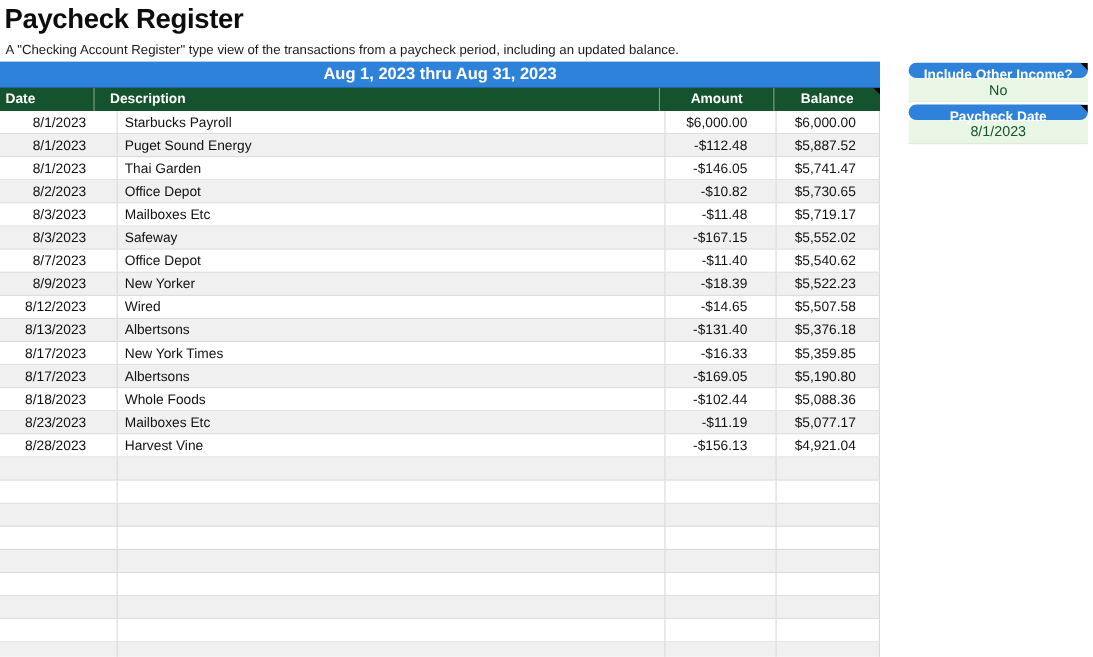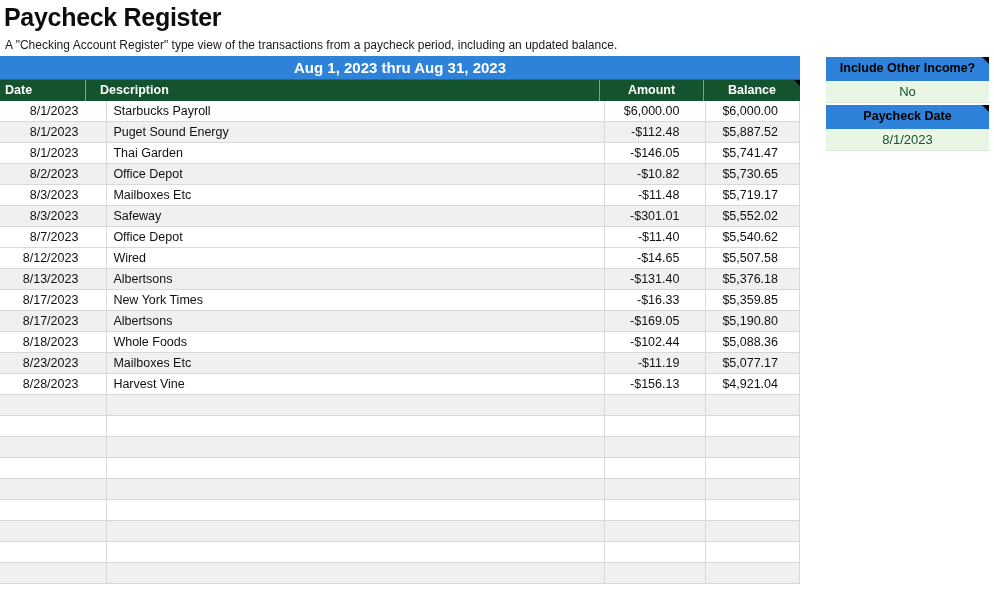--- a/index.html
+++ b/index.html
@@ -37,22 +37,22 @@
   .cell-balance { width:97px; text-align:right; padding-right:21px;
     border-left:1px solid #d9d9d9; border-right:1px solid #d9d9d9; }
 
   
   .note-tri { position:absolute; top:0; right:0; width:7px; height:7px; background:#000;
     clip-path:polygon(100% 0, 100% 100%, 0 0); }
   .note-tri.small { width:6px; height:6px; }
 
   
   .panel { position:absolute; left:826px; top:57px; width:163px; font-size:12.5px; }
-  .panel-header { position:relative; height:24px; line-height:22px; background:#2e82d9;
-    color:#000000; font-weight:bold; text-align:center; }
+  .panel-header { position:relative; height:14px; line-height:22px; background:#2e82d9;
+    color:#ffffff; font-weight:bold; text-align:center;border-radius:7px; }
   .panel-value { height:22px; line-height:22px; background:#e9f6e6; text-align:center;
     font-size:13px; color:#14532d; border-bottom:1px solid #e0e9dd; }
   .panel-gap { height:2px; background:#fff; }
 </style>
 </head>
 <body>
 
 <div class="page">
 
   <div class="title">Paycheck Register</div>
@@ -96,28 +96,34 @@
         </div>
         <div class="row">
           <div class="cell-date">8/3/2023</div>
           <div class="cell-description">Mailboxes Etc</div>
           <div class="cell-amount">-$11.48</div>
           <div class="cell-balance">$5,719.17</div>
         </div>
         <div class="row alt">
           <div class="cell-date">8/3/2023</div>
           <div class="cell-description">Safeway</div>
-          <div class="cell-amount">-$301.01</div>
+          <div class="cell-amount">-$167.15</div>
           <div class="cell-balance">$5,552.02</div>
         </div>
         <div class="row">
           <div class="cell-date">8/7/2023</div>
           <div class="cell-description">Office Depot</div>
           <div class="cell-amount">-$11.40</div>
           <div class="cell-balance">$5,540.62</div>
+        </div>
+        <div class="row alt">
+          <div class="cell-date">8/9/2023</div>
+          <div class="cell-description">New Yorker</div>
+          <div class="cell-amount">-$18.39</div>
+          <div class="cell-balance">$5,522.23</div>
         </div>
         <div class="row">
           <div class="cell-date">8/12/2023</div>
           <div class="cell-description">Wired</div>
           <div class="cell-amount">-$14.65</div>
           <div class="cell-balance">$5,507.58</div>
         </div>
         <div class="row alt">
           <div class="cell-date">8/13/2023</div>
           <div class="cell-description">Albertsons</div>

